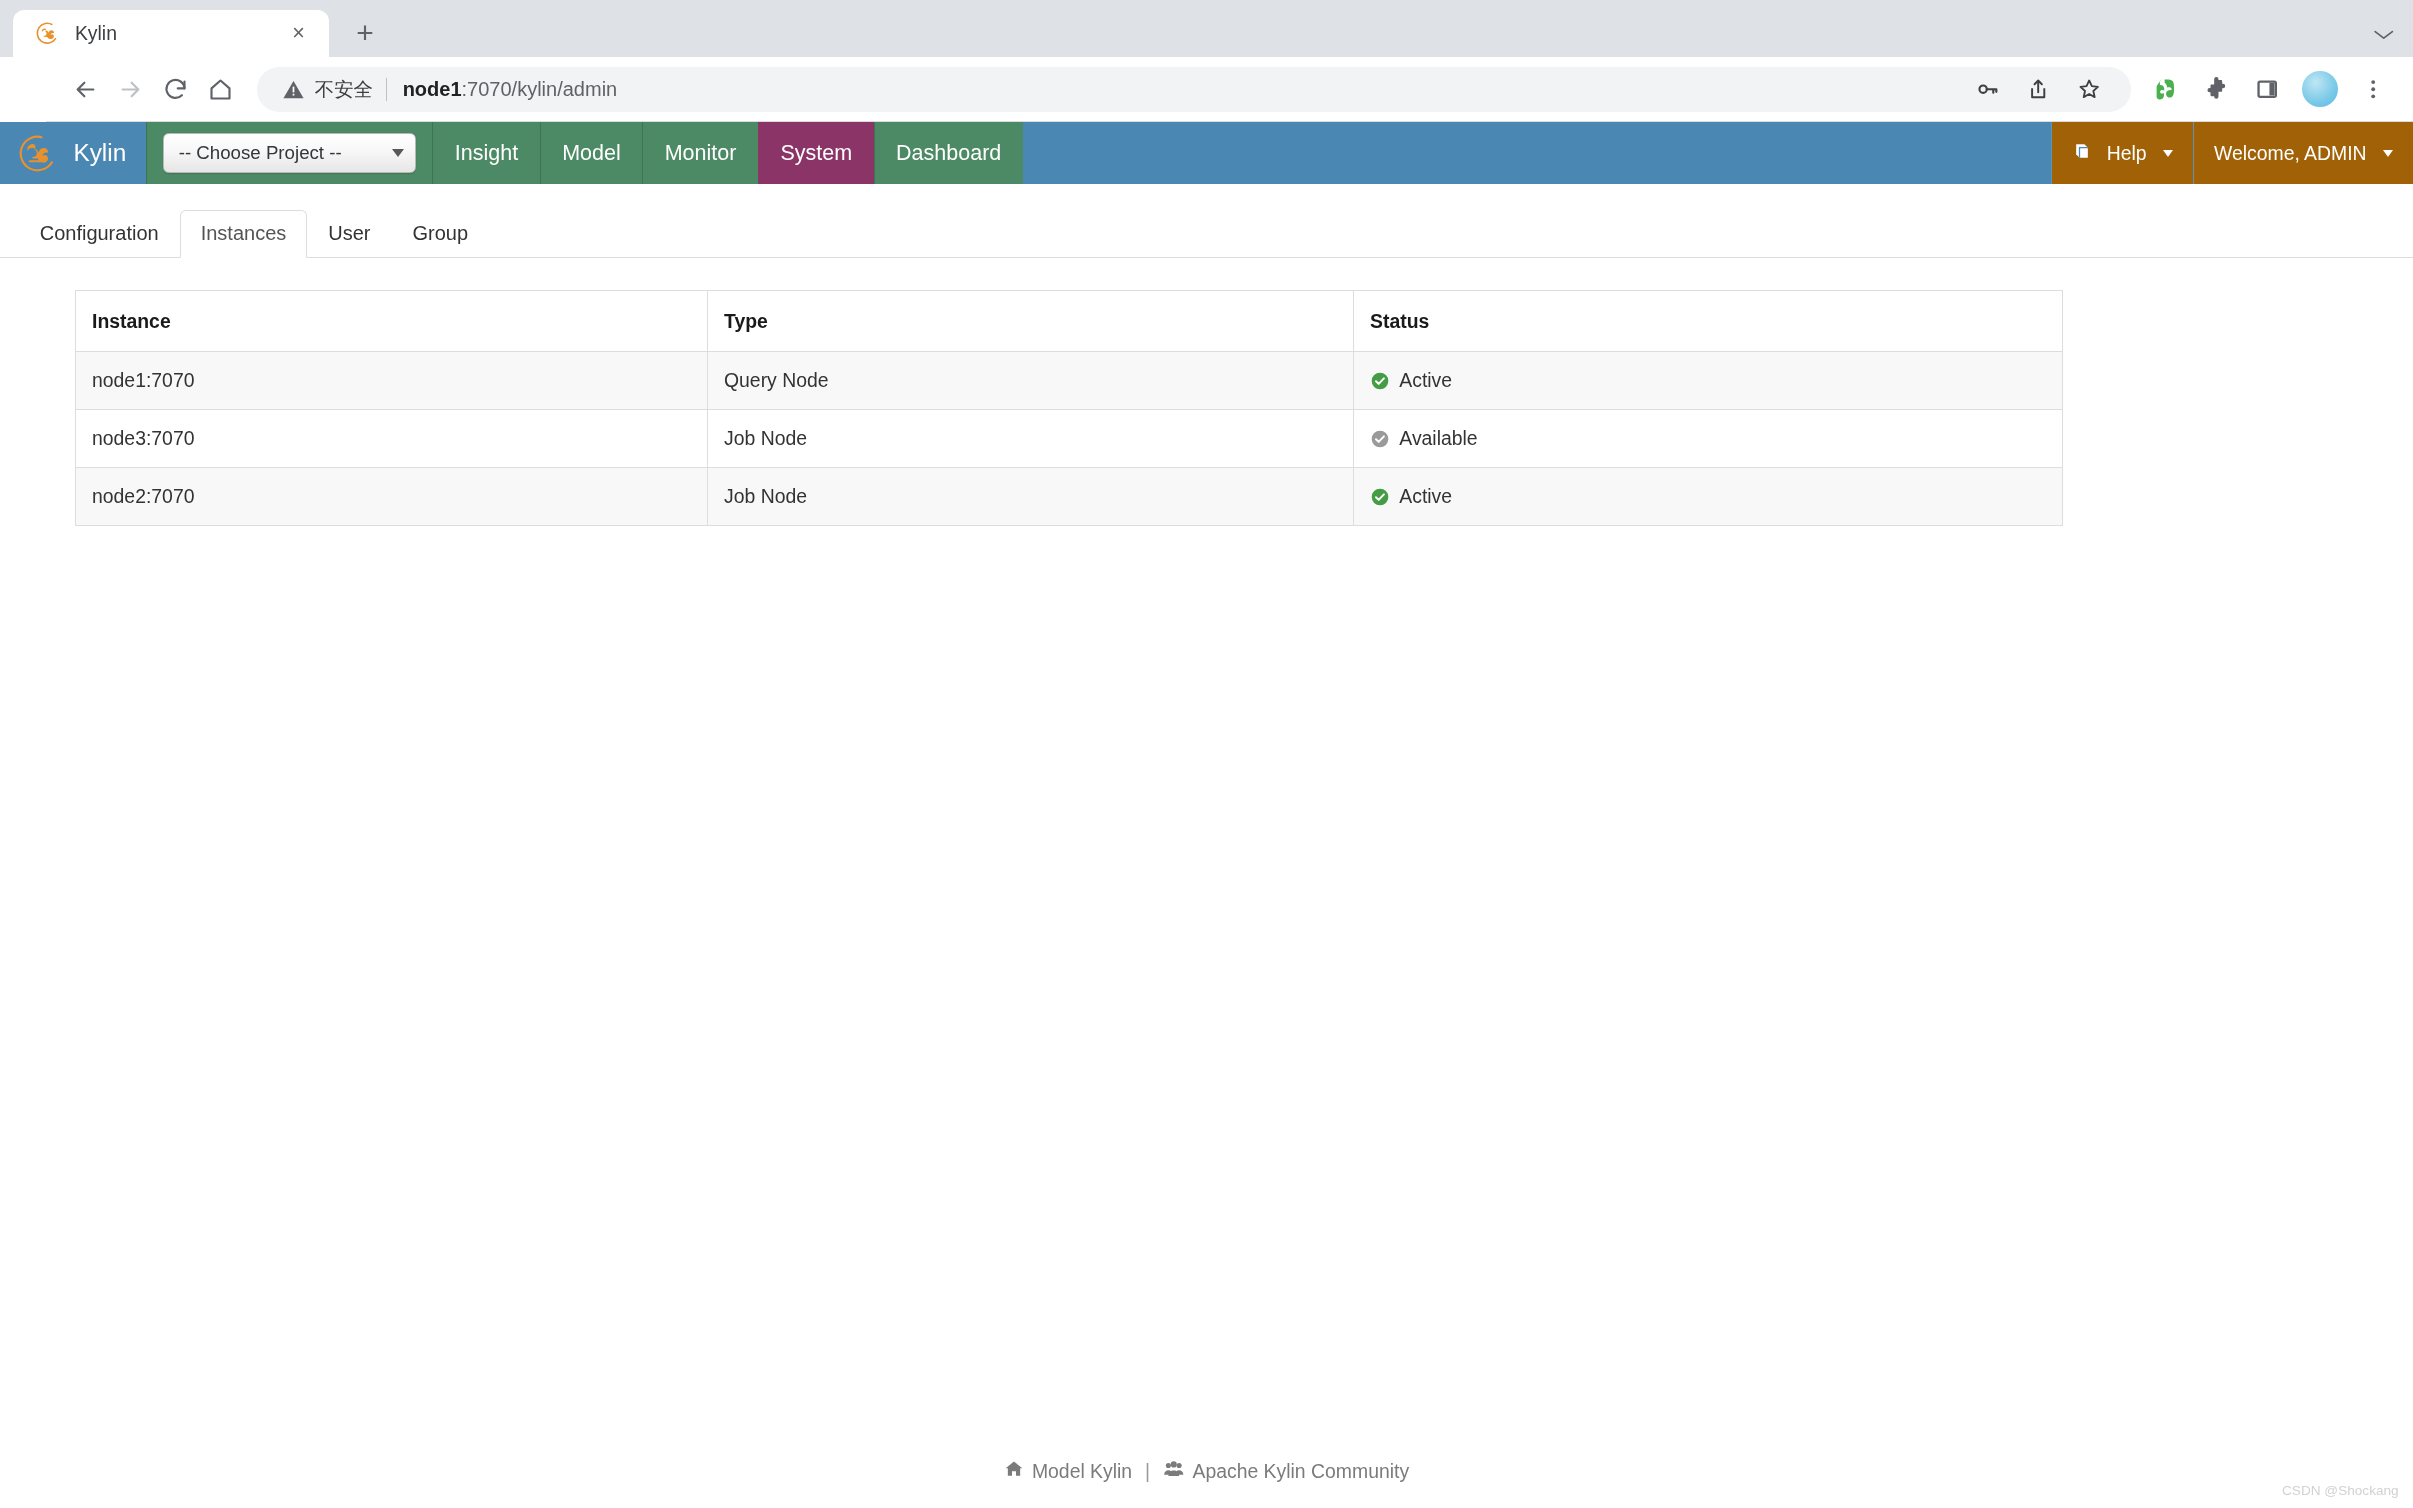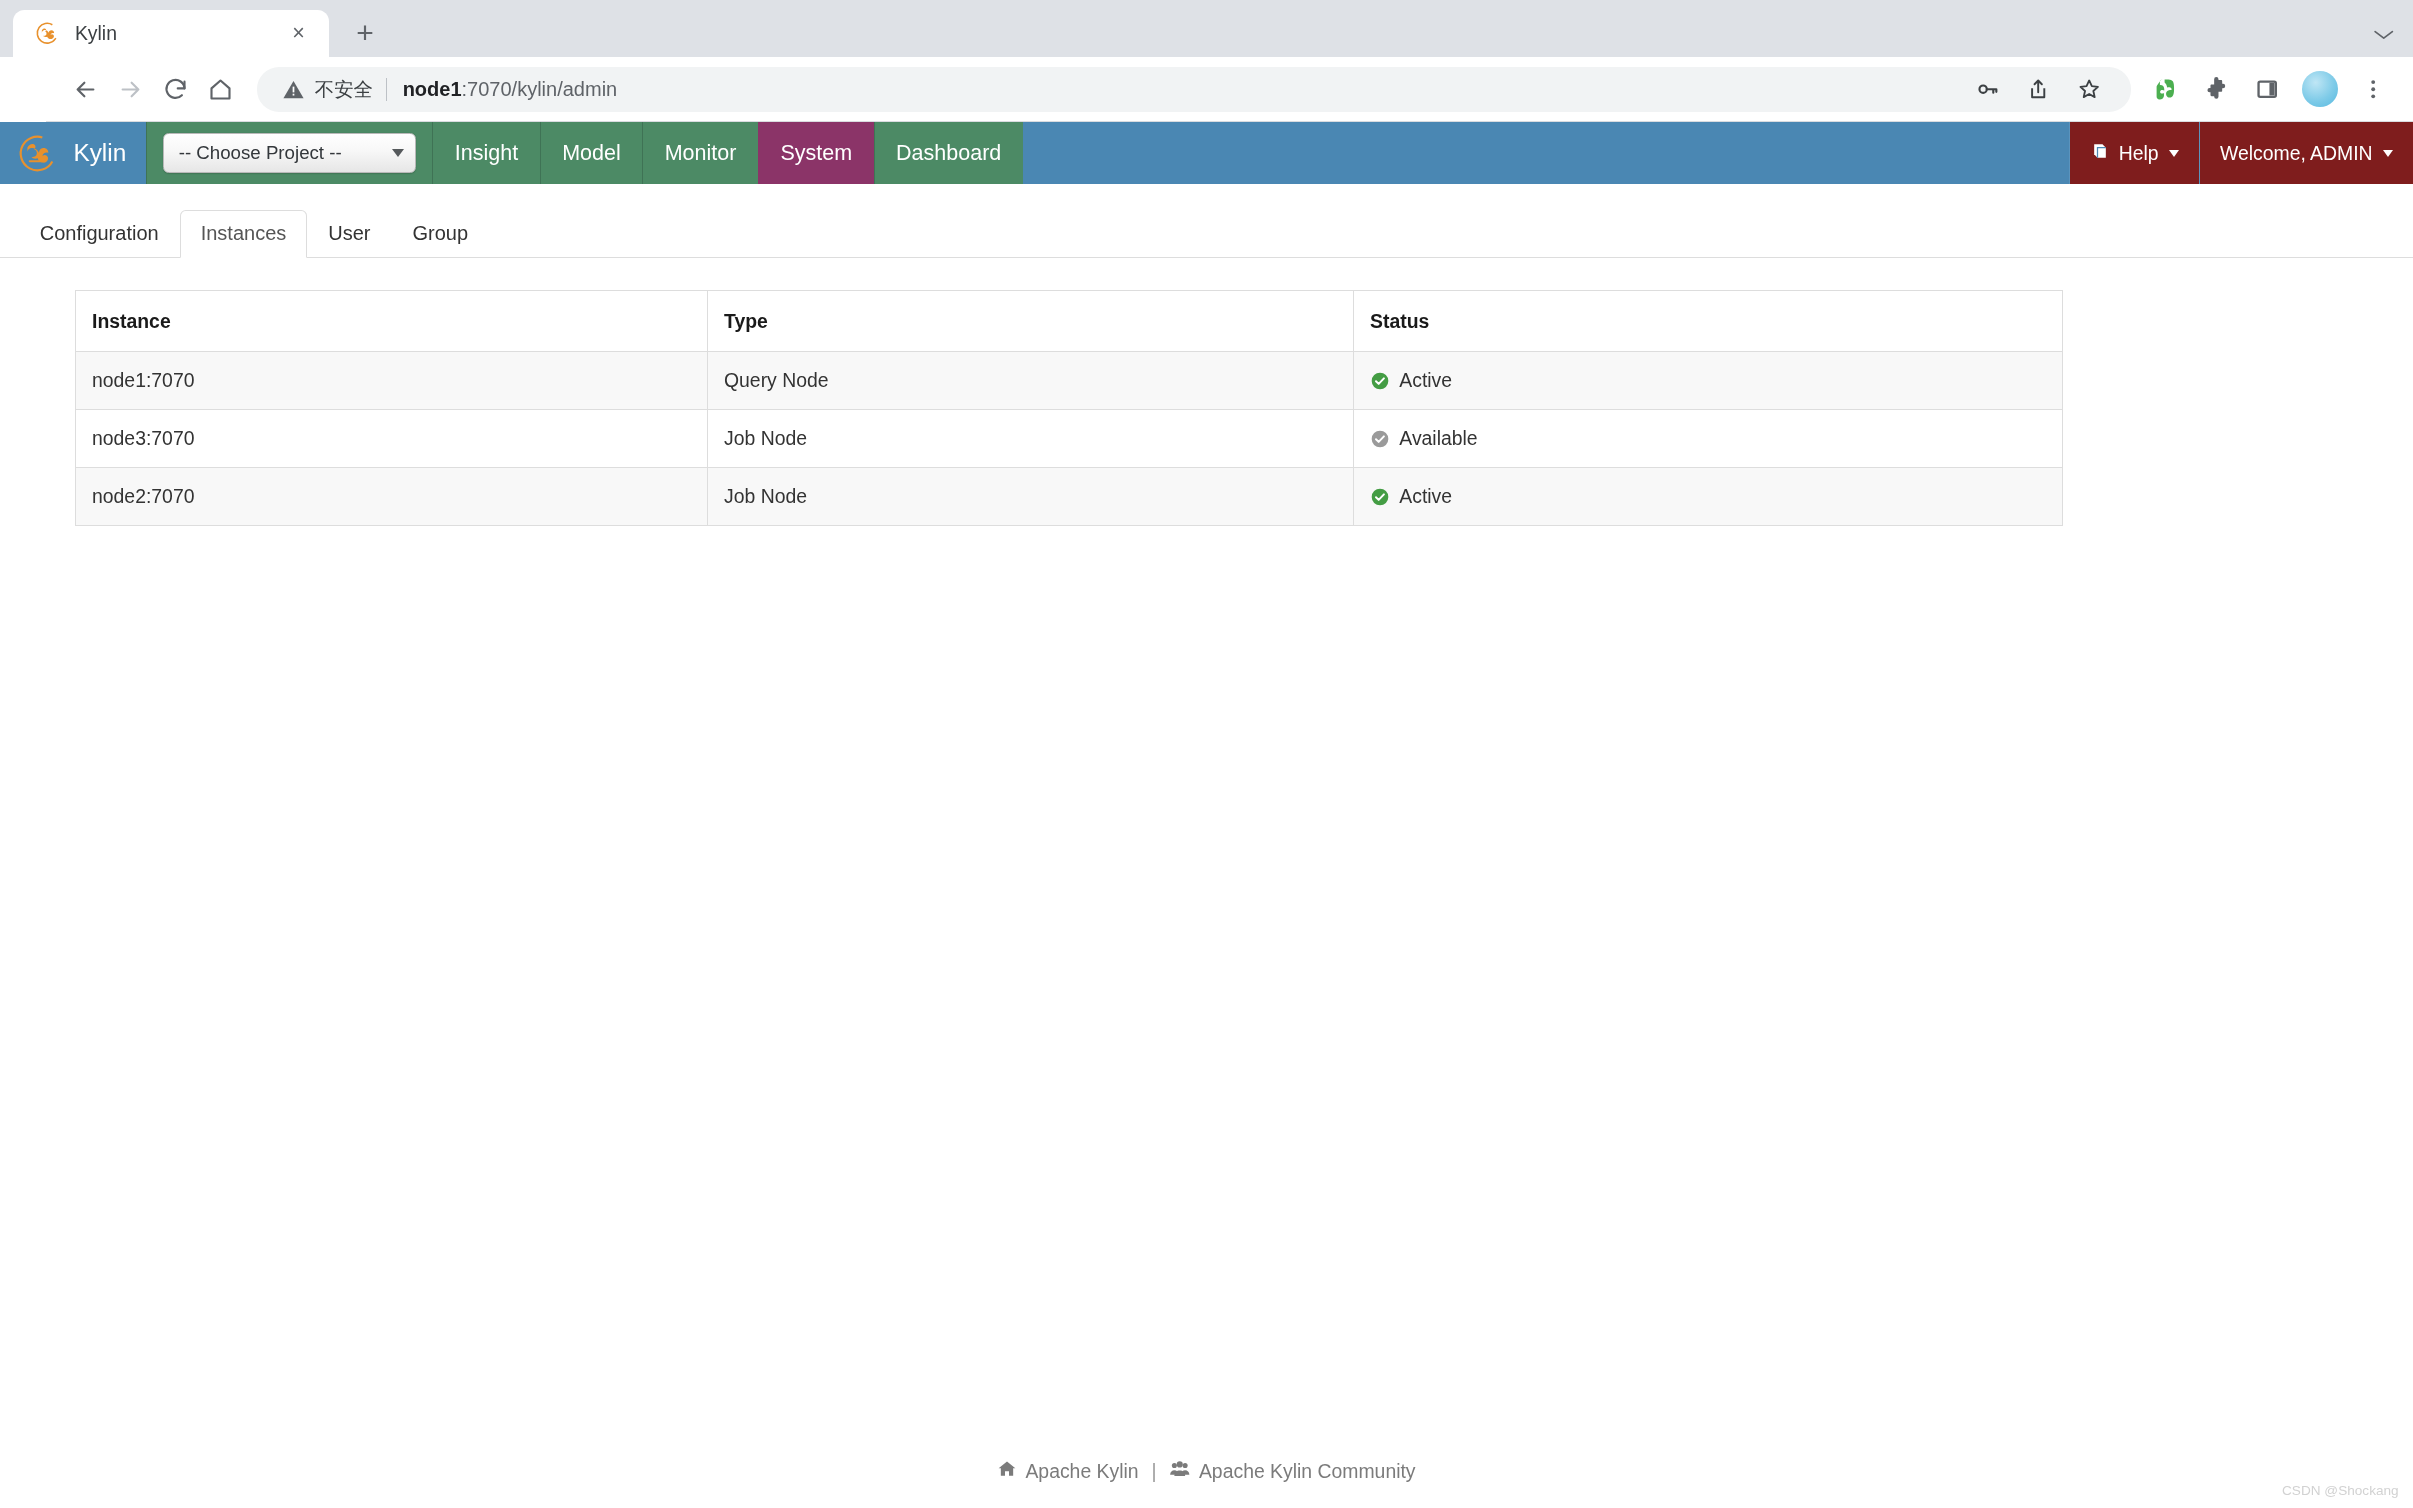--- a/index.html
+++ b/index.html
@@ -125,24 +125,24 @@
     padding: 0 21.5px;
     font-size: 21.5px; color: #ffffff;
     background: #4c8a65;
     border-left: 0.7px solid #3f7355;
     white-space: nowrap;
   }
   .nav-item.active { background: #8b3468; border-left-color: #8b3468; }
   .nav-spacer { flex: 1; background: #4a87b3; }
   .nav-right { display: flex; align-items: stretch; }
   .nav-right-item {
-    display: flex; align-items: center; gap: 9px;
+    display: flex; align-items: center; gap: 15px;
     padding: 0 20px;
     font-size: 19.4px; color: #ffffff;
-    background: #7f1d1d;
+    background: #a16207;
     border-left: 0.7px solid #5b94bd;
     white-space: nowrap;
   }
   .caret-down { border-left: 5.7px solid transparent; border-right: 5.7px solid transparent; border-top: 7.2px solid #ffffff; margin-left: 1.4px; }
 
   
   .subtabs {
     display: flex; align-items: flex-end;
     padding: 20px 0 0 18.7px;
     border-bottom: 0.7px solid #dddddd;
@@ -428,21 +428,21 @@
   </table>
 </div>
 
 <div class="footer">
   <span class="footer-link">
     <span>
       <svg width="20" height="20" viewBox="0 0 24 24">
           <path d="M12 3L2 11.2h2.6V20h5v-5.4h4.8V20h5v-8.8H22z" fill="#7b7b7b"></path>
         </svg>
     </span>
-    <span>Apache Kylin</span>
+    <span>Model Kylin</span>
   </span>
   <span class="footer-sep">|</span>
   <span class="footer-link">
     <span>
       <svg width="21.5" height="20" viewBox="0 0 28 24">
           <circle cx="7" cy="7.5" r="3.3" fill="#7b7b7b"></circle>
           <circle cx="21" cy="7.5" r="3.3" fill="#7b7b7b"></circle>
           <circle cx="14" cy="6" r="4" fill="#7b7b7b"></circle>
           <path d="M1.5 19.5c0-3.6 2.6-5.8 5.5-5.8s5.5 2.2 5.5 5.8z" fill="#7b7b7b"></path>
           <path d="M15.5 19.5c0-3.6 2.6-5.8 5.5-5.8s5.5 2.2 5.5 5.8z" fill="#7b7b7b"></path>

